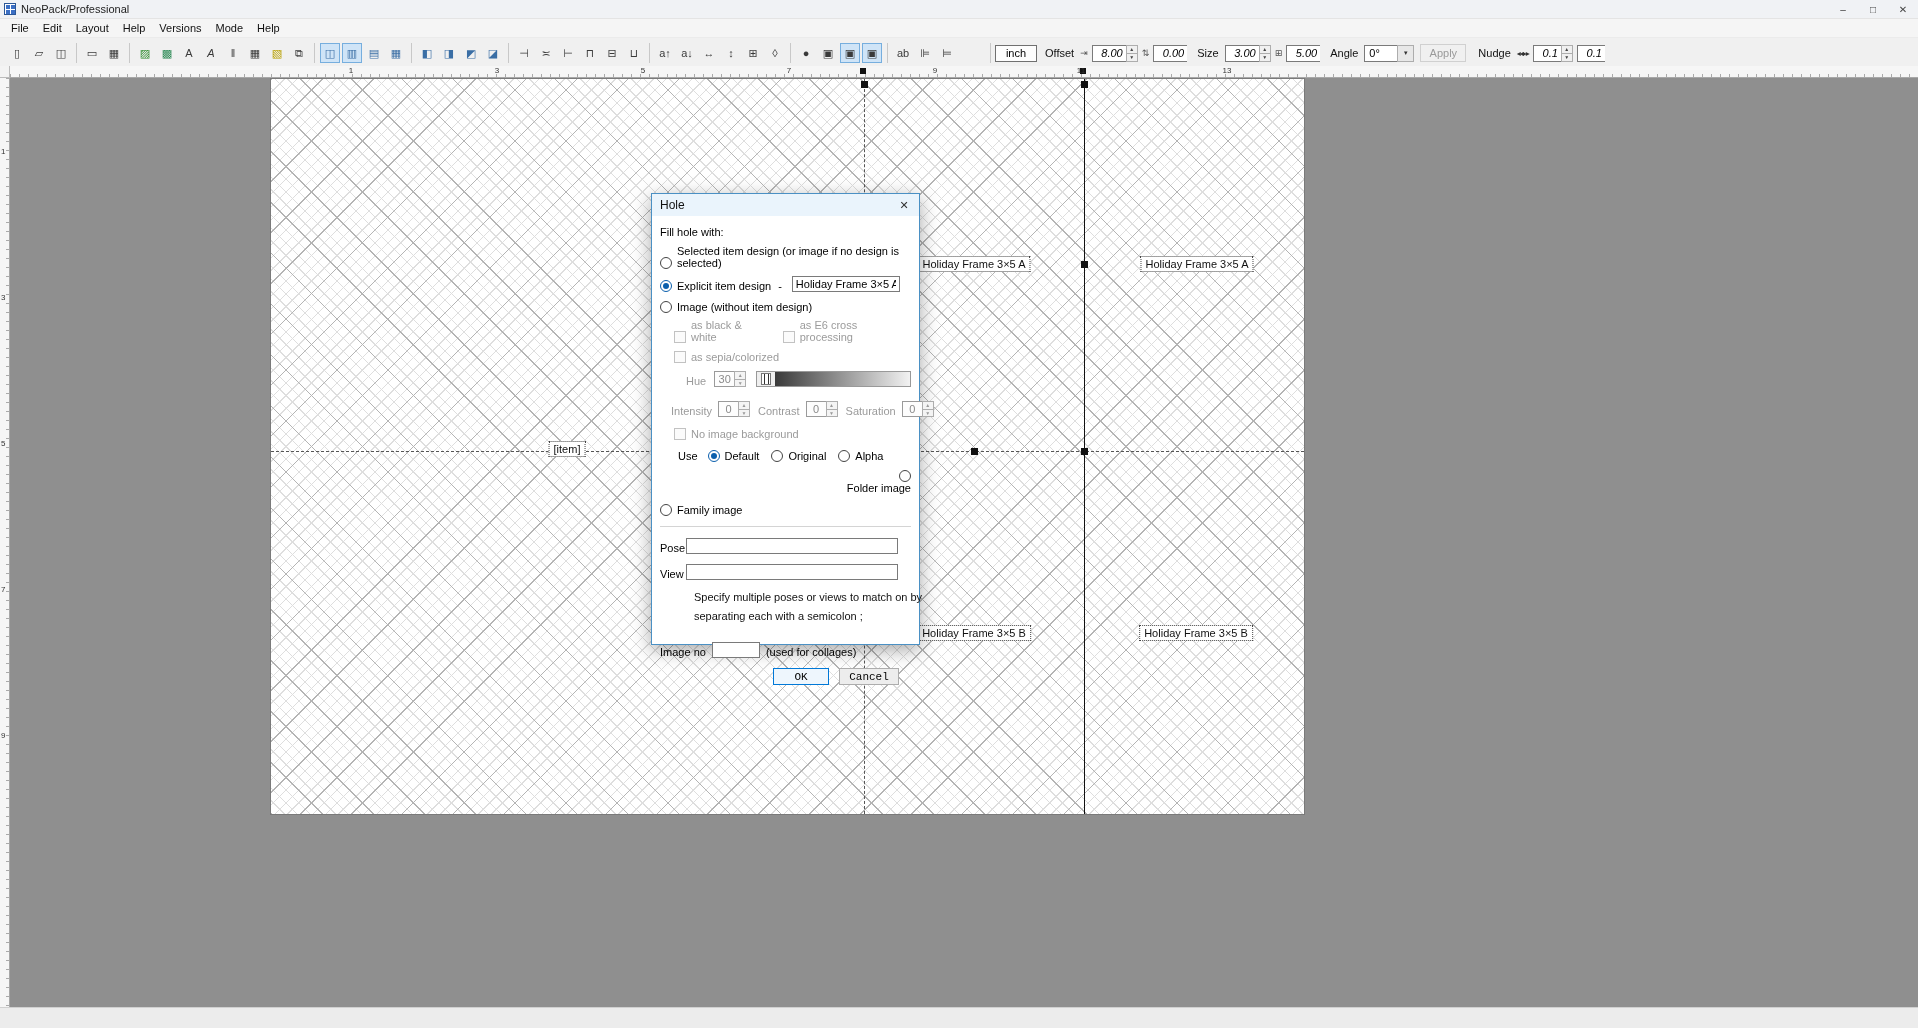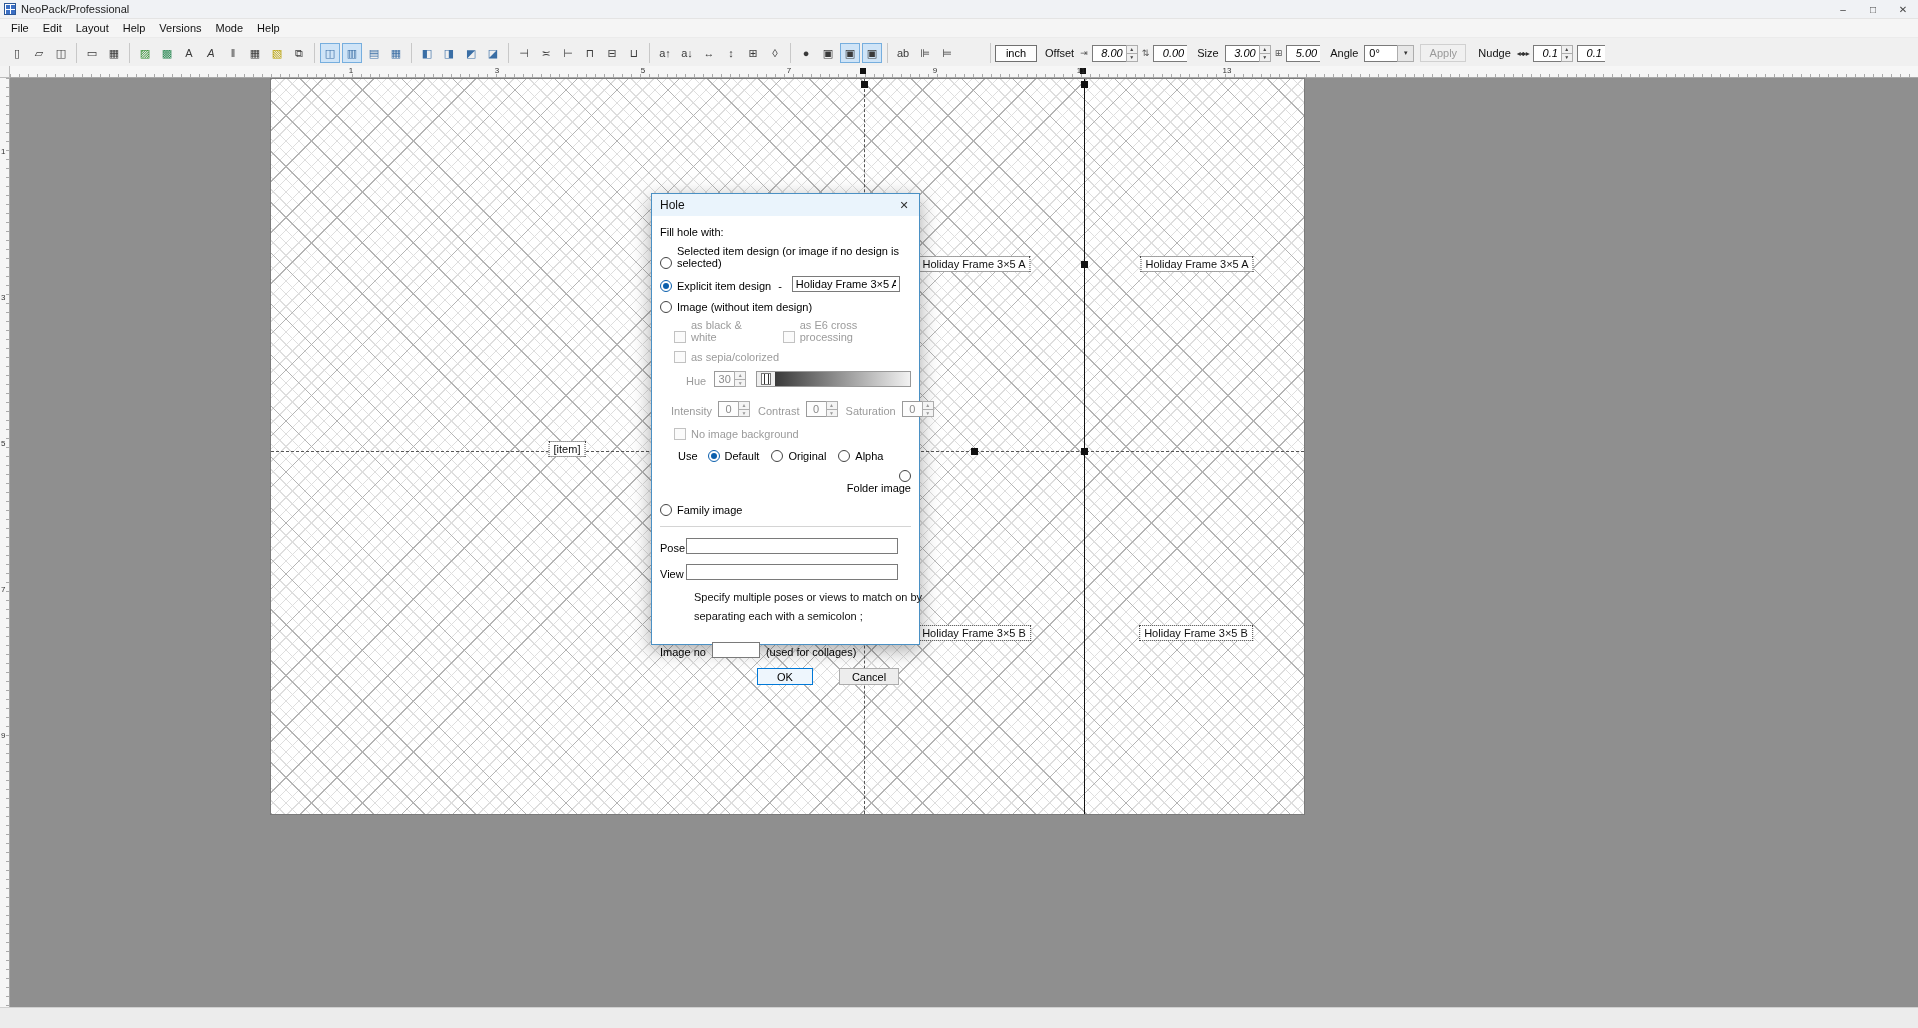--- a/index.html
+++ b/index.html
@@ -94,21 +94,21 @@
   .dnum{display:flex;height:16px;}
   .dnum input{width:20px;border:1px solid #9a9a9a;border-right:none;text-align:center;font-size:11px;font-family:inherit;padding:0;box-sizing:border-box;color:#8a8a8a;background:#fdfdfd;}
   .dnum .spin div{background:#f4f4f4;color:#9a9a9a;}
   .gradbar{position:relative;height:16px;flex:1;margin-left:10px;border:1px solid #999;
            background:linear-gradient(90deg,#efefef 0 18px,#3a3a3a 18px,#f2f2f2 100%);box-sizing:border-box;}
   .gradthumb{position:absolute;left:4px;top:1px;bottom:1px;width:10px;background:
              linear-gradient(90deg,#fff 0 2px,#333 2px 3px,#fff 3px 6px,#333 6px 7px,#fff 7px 10px);border:1px solid #777;box-sizing:border-box;}
   .divider{height:1px;background:#d4d4d4;margin-top:10px;}
   .help-text{margin:8px 0 0 34px;width:238px;line-height:19px;color:#111;}
   .dlg-buttons{display:flex;justify-content:flex-end;gap:10px;margin:10px 12px 0 0;}
-  .dbtn{height:17px;border:1px solid #adadad;background:#ededed;font-size:11px;font-family:Liberation Sans, sans-serif;margin-left:16px;}
+  .dbtn{height:17px;border:1px solid #adadad;background:#ededed;font-size:11px;font-family:Liberation Mono, monospace;}
   .dbtn.ok{width:56px;border-color:#0078d7;background:#eef6fd;}
   .dbtn.cancel{width:60px;}
 
   
   .statusbar{position:absolute;left:0;bottom:0;right:0;height:20px;background:#ececec;border-top:1px solid #d0d0d0;}
 </style>
 </head>
 <body>
 
 <div class="app">

